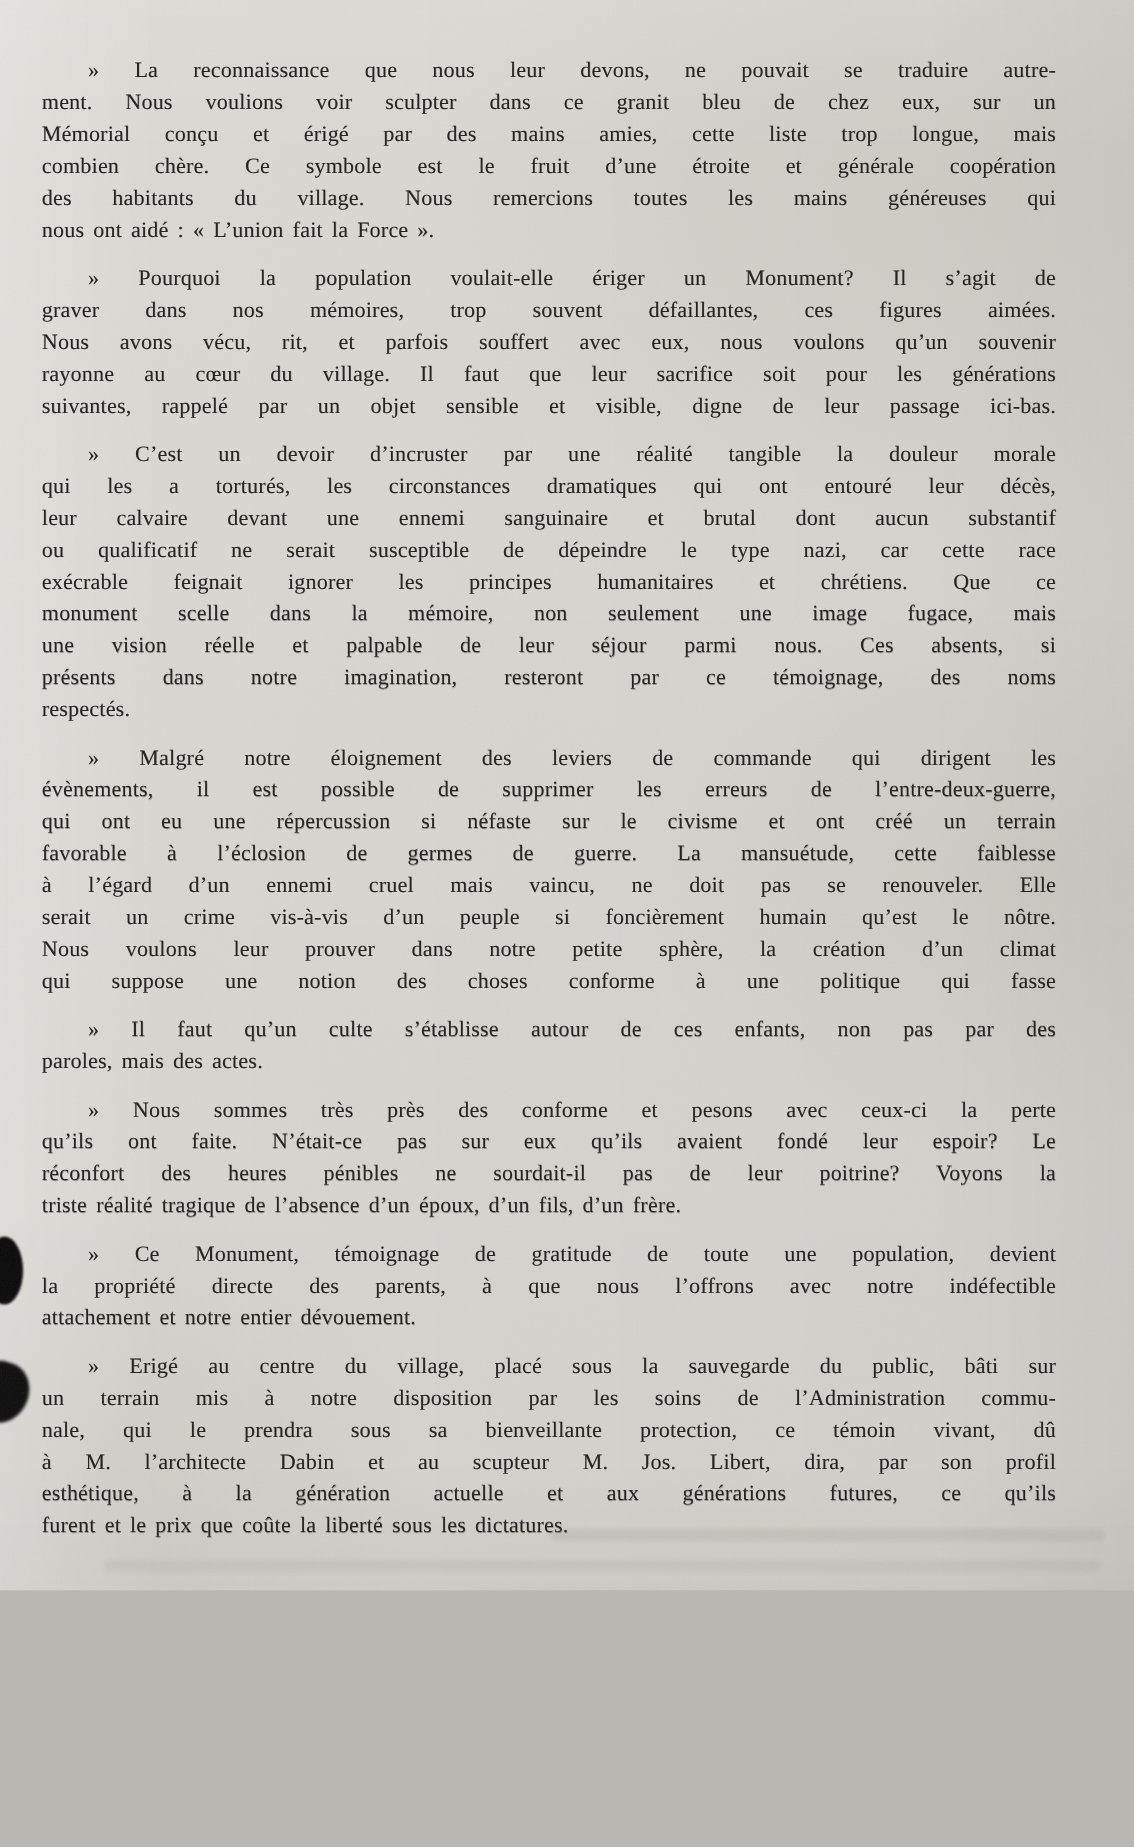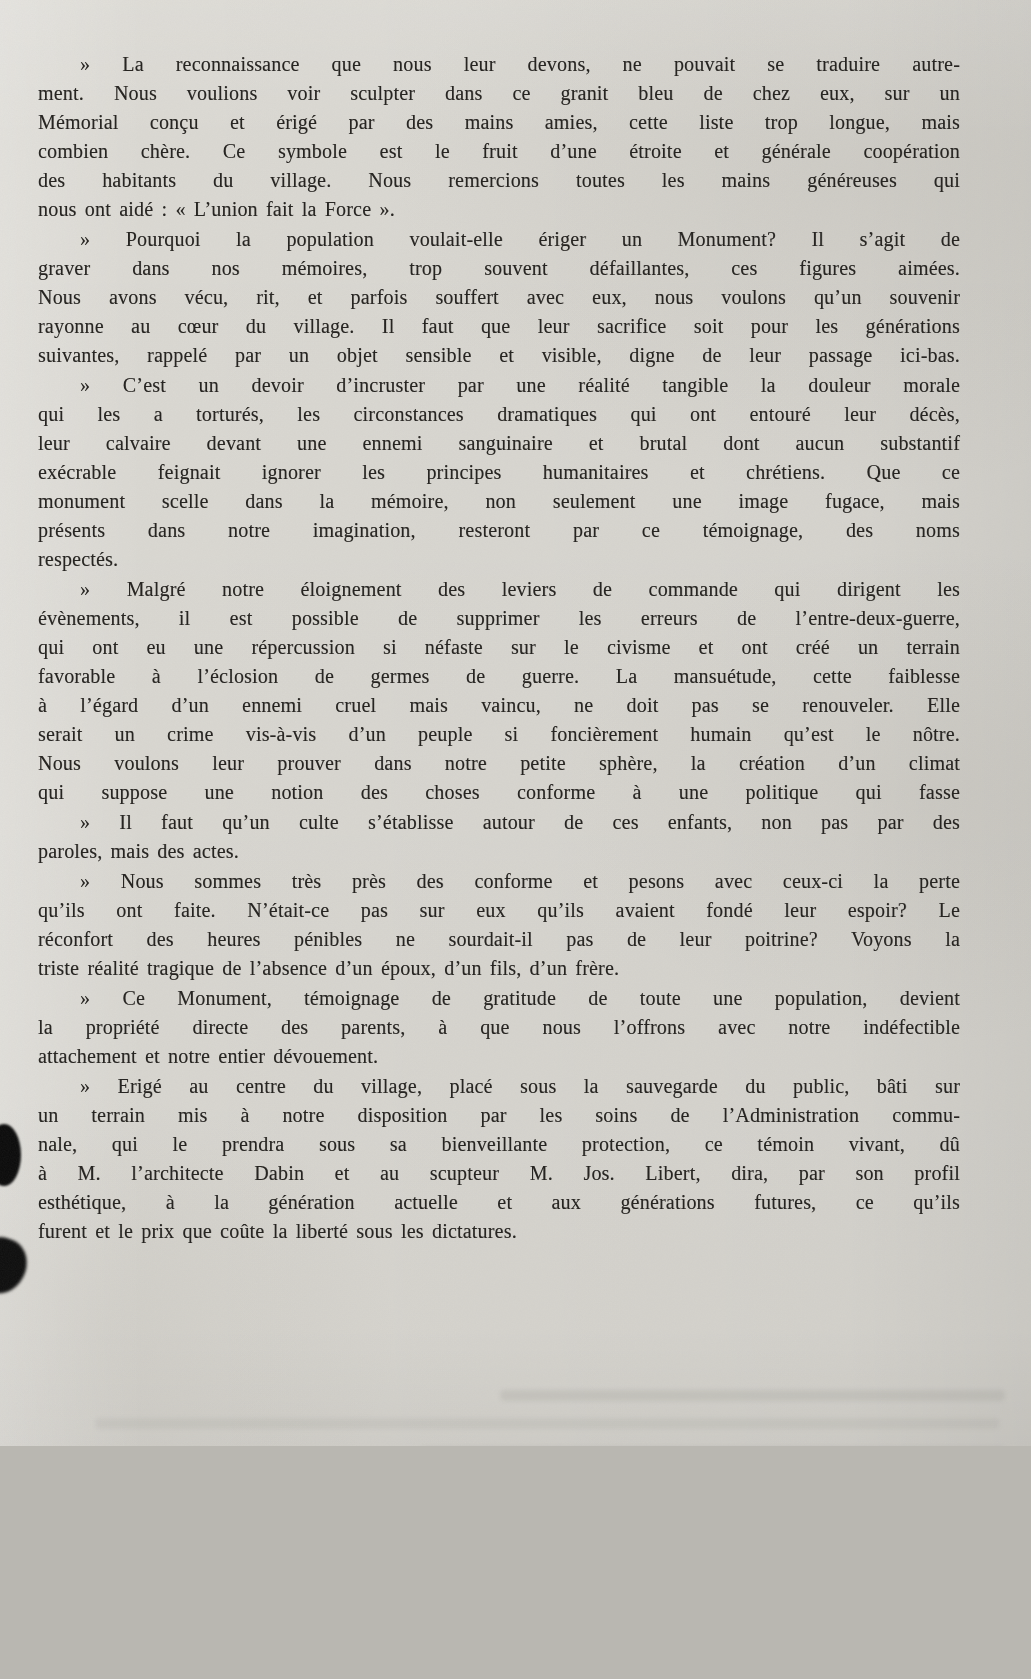--- a/index.html
+++ b/index.html
@@ -30,21 +30,21 @@
     pointer-events: none;
     opacity: 0.55;
   }
   .text-block {
     position: absolute;
     top: 50px;
     left: 38px;
     width: 922px;
   }
   .paragraph { margin: 0; }
-  .paragraph + .paragraph { margin-top: 1px; }
+  .paragraph + .paragraph { margin-top: 15px; }
   .line {
     font-size: 20px;
     line-height: 29px;
     letter-spacing: 0.2px;
     word-spacing: 3px;
     text-align: justify;
     text-align-last: justify;
     text-shadow: 0.3px 0.3px 0 rgba(33,31,28,0.38);
     white-space: normal;
   }
@@ -120,22 +120,24 @@
       <div class="line">graver dans nos mémoires, trop souvent défaillantes, ces figures aimées.</div>
       <div class="line">Nous avons vécu, rit, et parfois souffert avec eux, nous voulons qu’un souvenir</div>
       <div class="line">rayonne au cœur du village. Il faut que leur sacrifice soit pour les générations</div>
       <div class="line">suivantes, rappelé par un objet sensible et visible, digne de leur passage ici-bas.</div>
     </div>
 
     <div class="paragraph">
       <div class="line first">» C’est un devoir d’incruster par une réalité tangible la douleur morale</div>
       <div class="line">qui les a torturés, les circonstances dramatiques qui ont entouré leur décès,</div>
       <div class="line">leur calvaire devant une ennemi sanguinaire et brutal dont aucun substantif</div>
+      <div class="line">ou qualificatif ne serait susceptible de dépeindre le type nazi, car cette race</div>
       <div class="line">exécrable feignait ignorer les principes humanitaires et chrétiens. Que ce</div>
       <div class="line">monument scelle dans la mémoire, non seulement une image fugace, mais</div>
+      <div class="line">une vision réelle et palpable de leur séjour parmi nous. Ces absents, si</div>
       <div class="line">présents dans notre imagination, resteront par ce témoignage, des noms</div>
       <div class="line end">respectés.</div>
     </div>
 
     <div class="paragraph">
       <div class="line first">» Malgré notre éloignement des leviers de commande qui dirigent les</div>
       <div class="line">évènements, il est possible de supprimer les erreurs de l’entre-deux-guerre,</div>
       <div class="line">qui ont eu une répercussion si néfaste sur le civisme et ont créé un terrain</div>
       <div class="line">favorable à l’éclosion de germes de guerre. La mansuétude, cette faiblesse</div>
       <div class="line">à l’égard d’un ennemi cruel mais vaincu, ne doit pas se renouveler. Elle</div>

